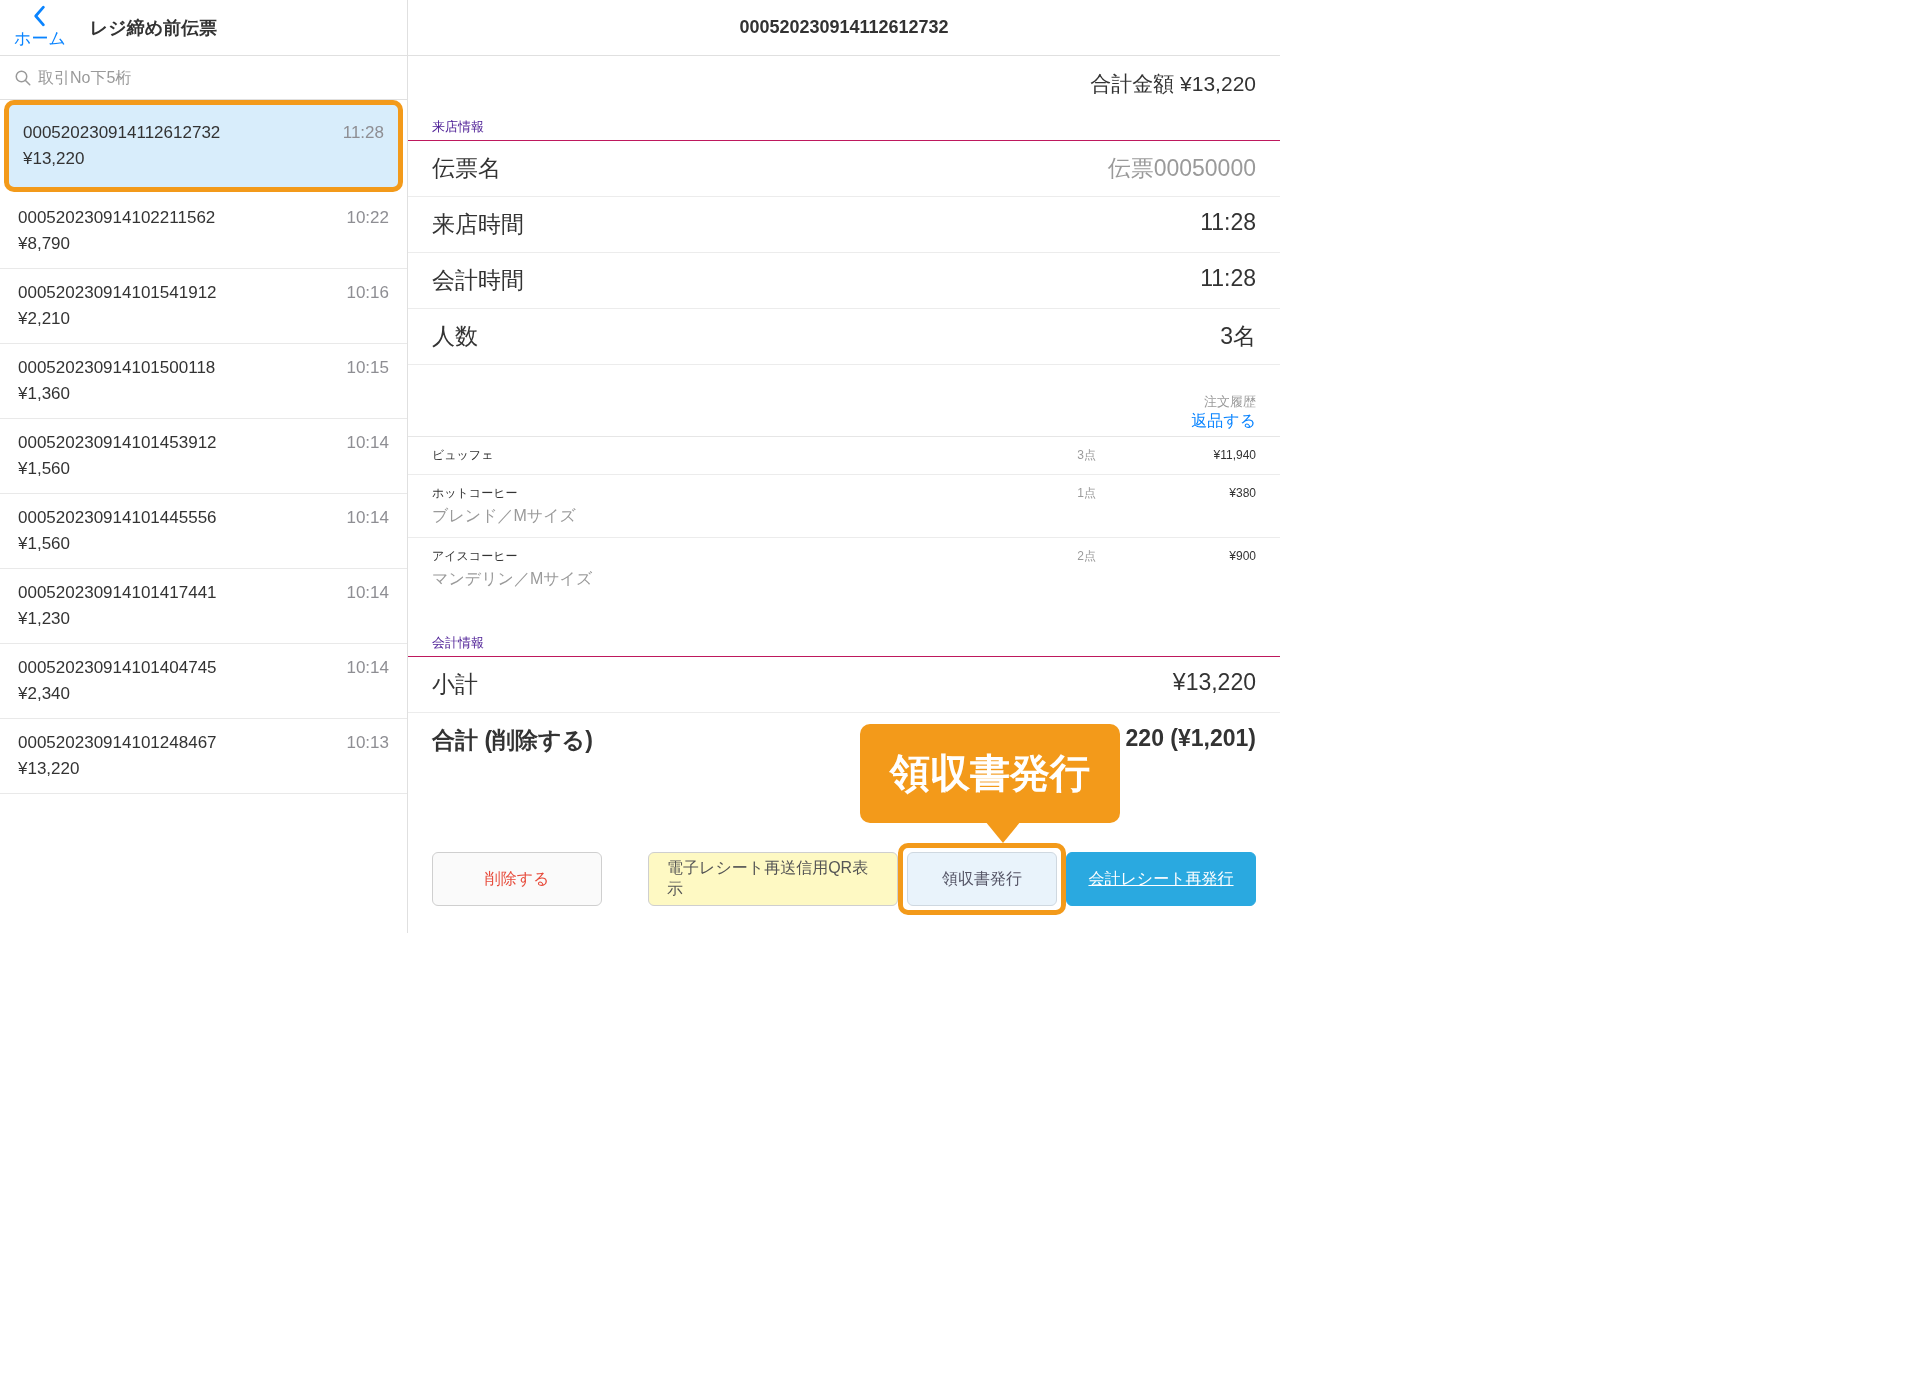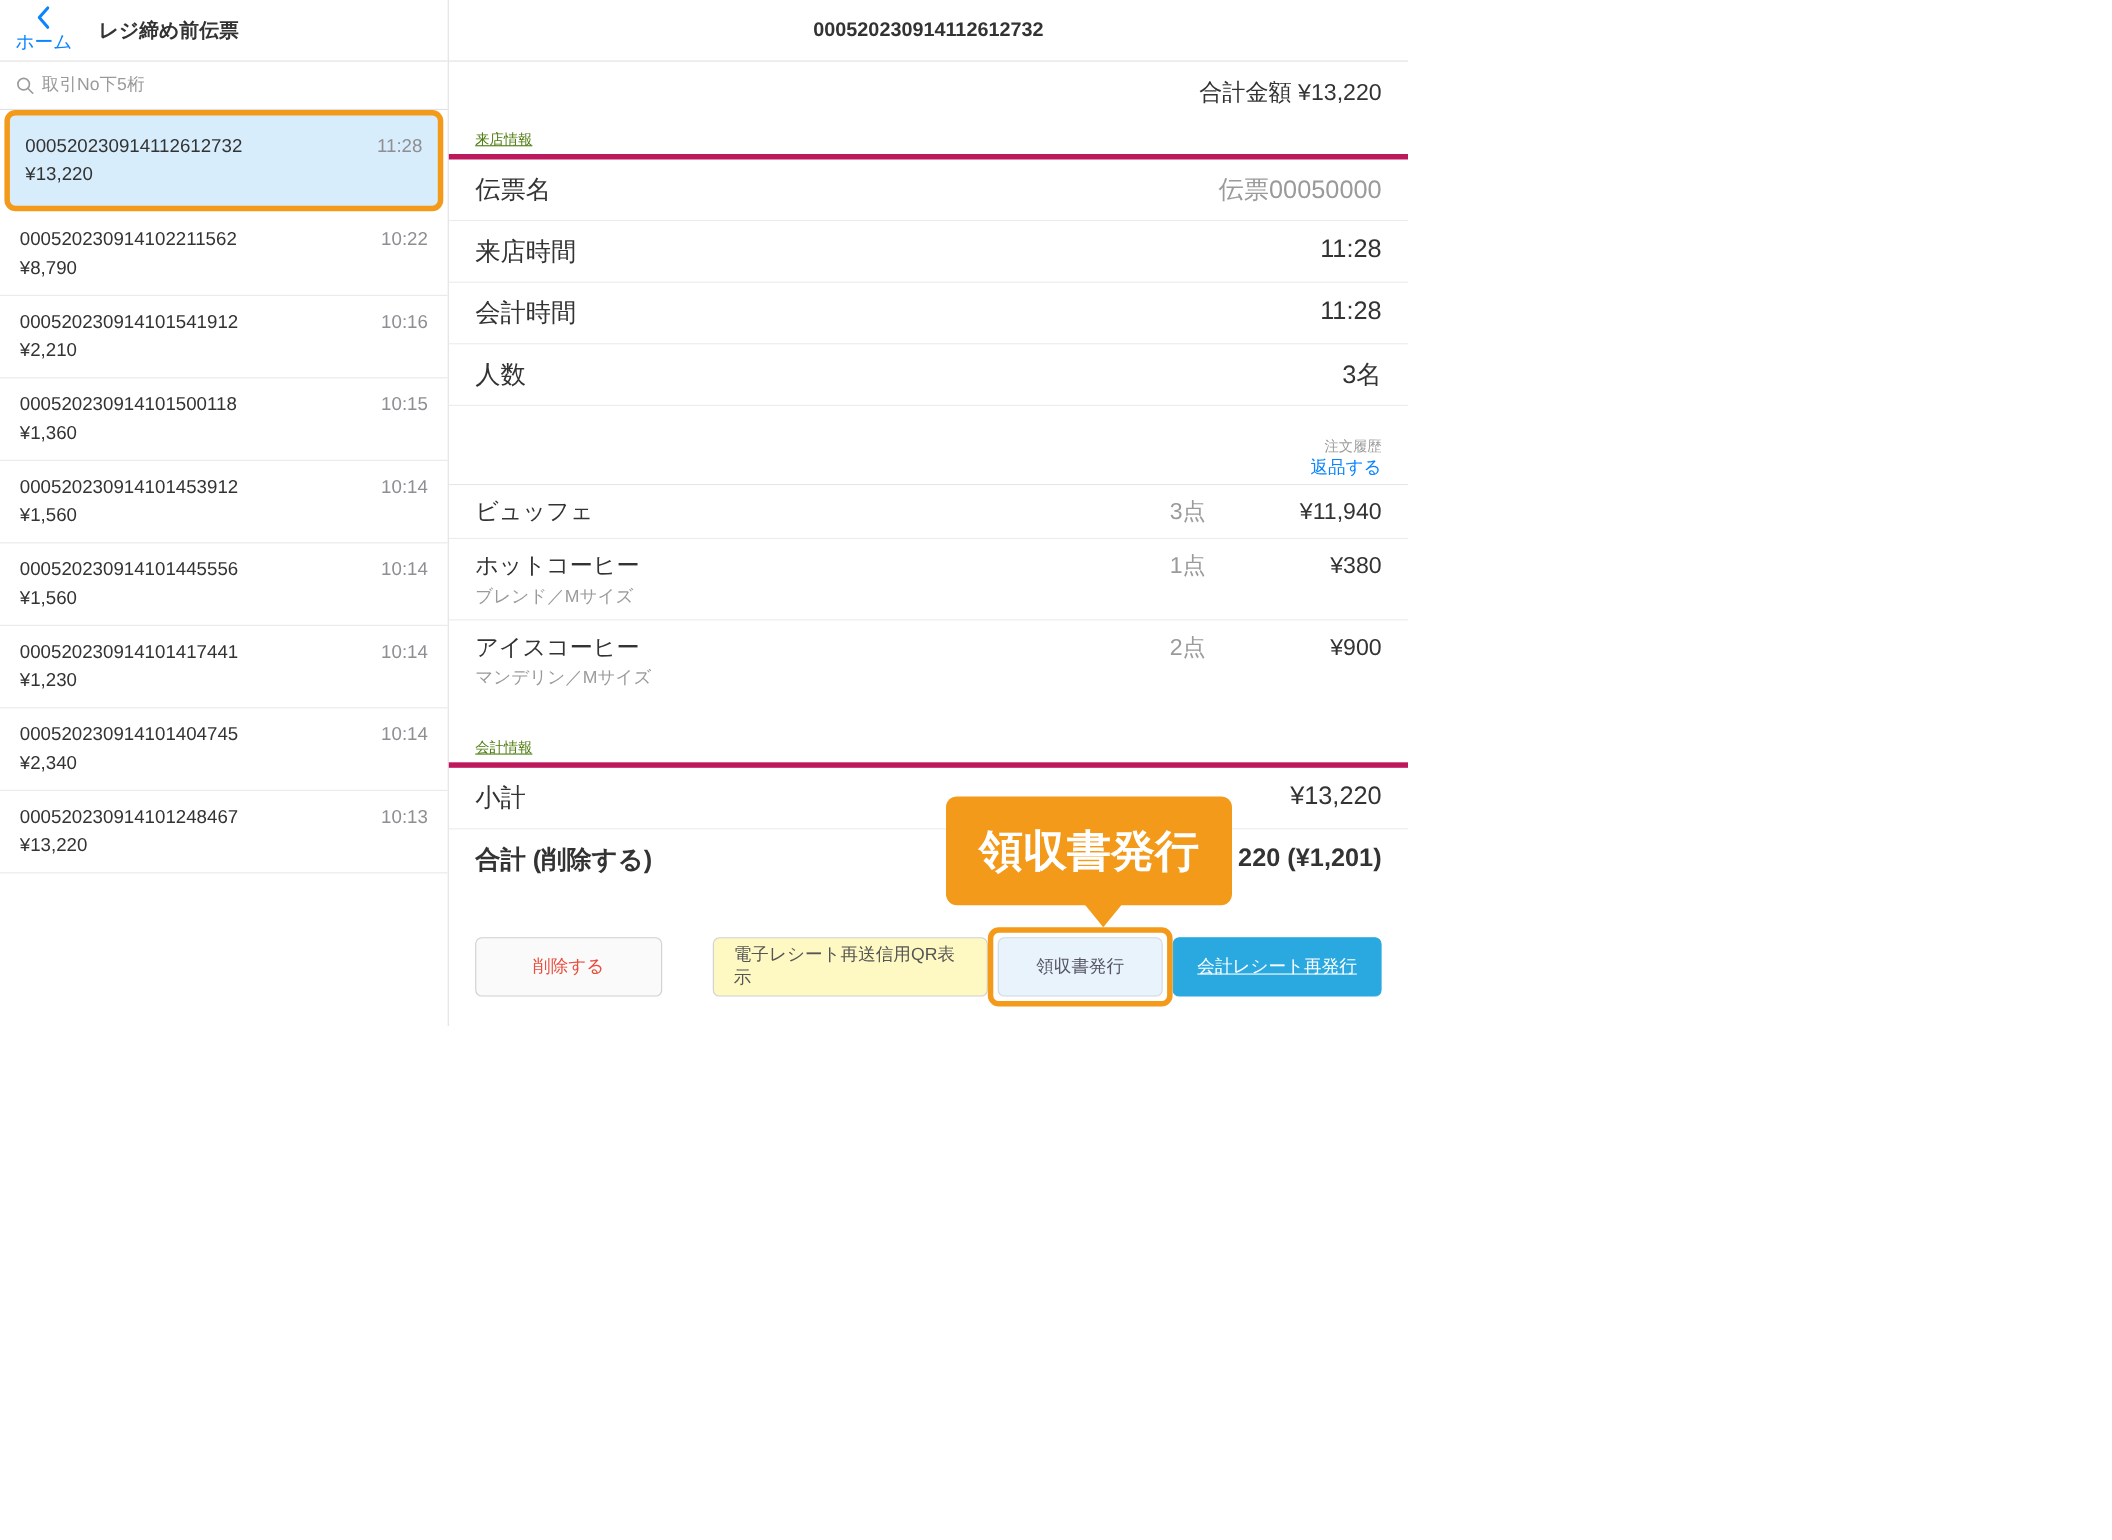--- a/index.html
+++ b/index.html
@@ -92,24 +92,23 @@
 }
 
 .total-bar {
   text-align: right;
   padding: 14px 24px 10px 24px;
   font-size: 21px;
   color: #333;
 }
 
 .section-title {
-  font-size: 13px; color: #4d7c0f;
+  font-size: 13px; color: #4c1d95;
   padding: 10px 24px 4px 24px;
-  border-bottom: 5px solid #be185d;
-  text-decoration: underline;
+  border-bottom: 1px solid #be185d;
 }
 .kv-row {
   display: flex; justify-content: space-between; align-items: flex-start;
   padding: 12px 24px;
   border-bottom: 1px solid #ececec;
   font-size: 23px; color: #333;
 }
 .kv-row .v-muted { color: #9a9a9a; }
 
 .section-head-row {
@@ -120,21 +119,21 @@
 }
 .section-head-row .lab { font-size: 13px; color: #9a9a9a; }
 .section-head-row .link { font-size: 16px; color: #0a84ff; cursor: pointer; }
 
 .order-row {
   padding: 10px 24px 10px 24px;
   border-bottom: 1px solid #ececec;
 }
 .order-row.noborder { border-bottom: none; }
 .order-row .line1 {
-  display: flex; align-items: baseline; font-size: 21px; color: #333;
+  display: flex; align-items: baseline; font-size: 12px; color: #333;
 }
 .order-row .name { flex: 1; }
 .order-row .qty { width: 160px; text-align: right; color: #9a9a9a; }
 .order-row .price { width: 160px; text-align: right; color: #333; }
 .order-row .sub { color: #9a9a9a; font-size: 16px; margin-top: 4px; }
 
 .kv-row.bold { font-weight: 600; }
 
 
 .action-bar {

